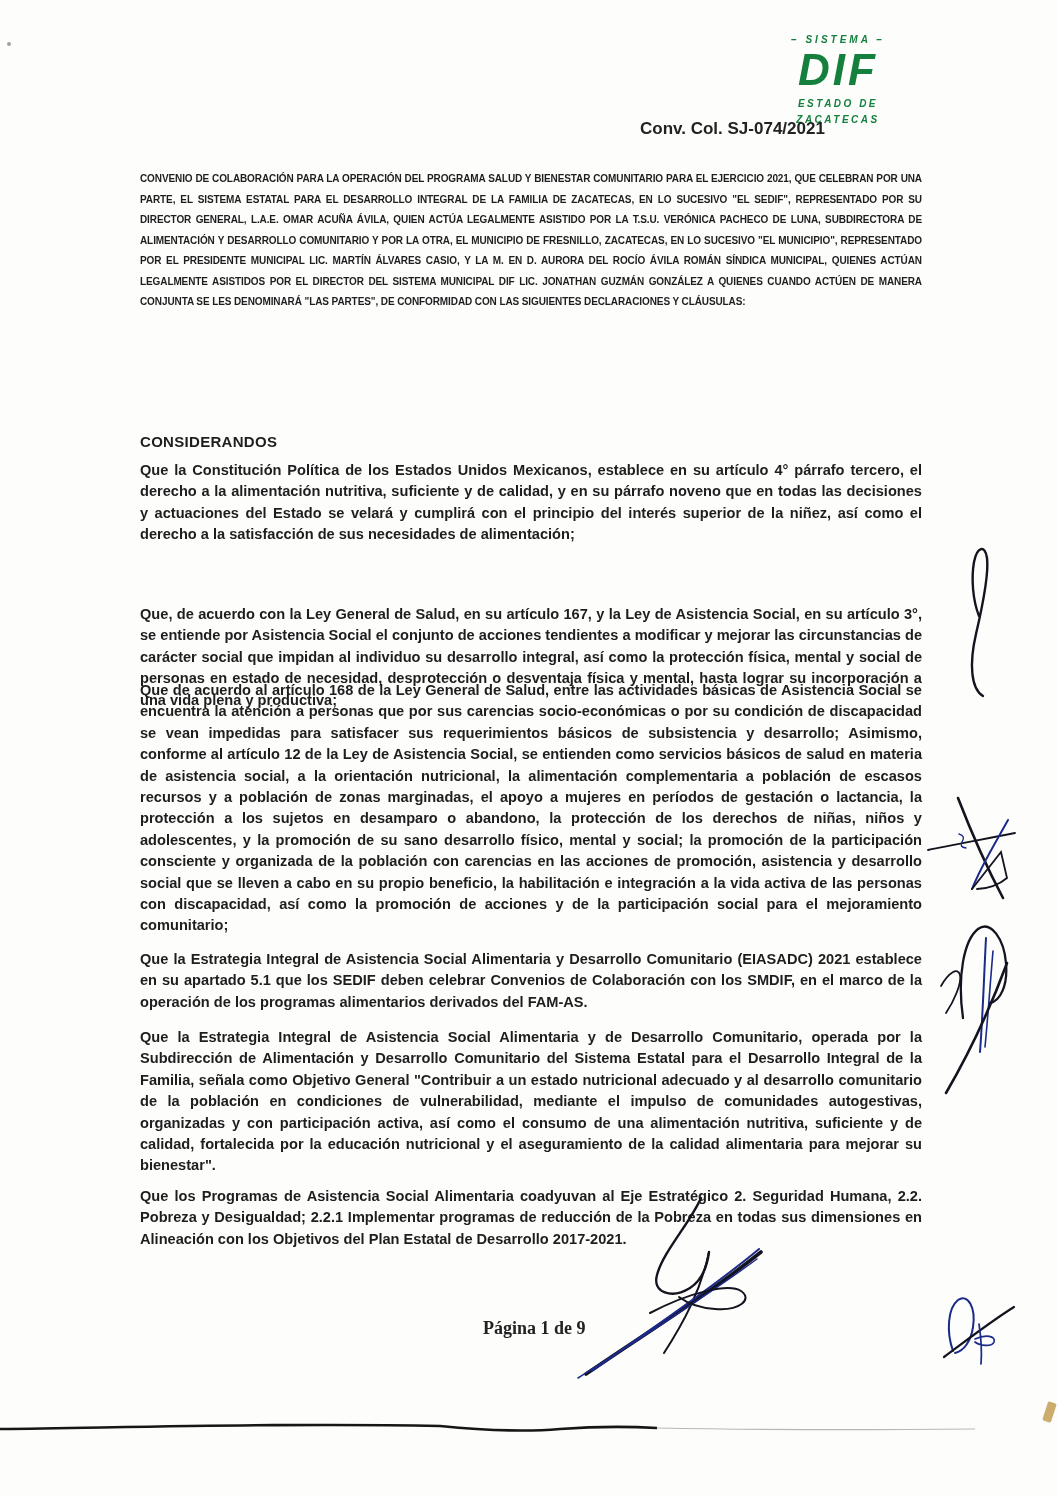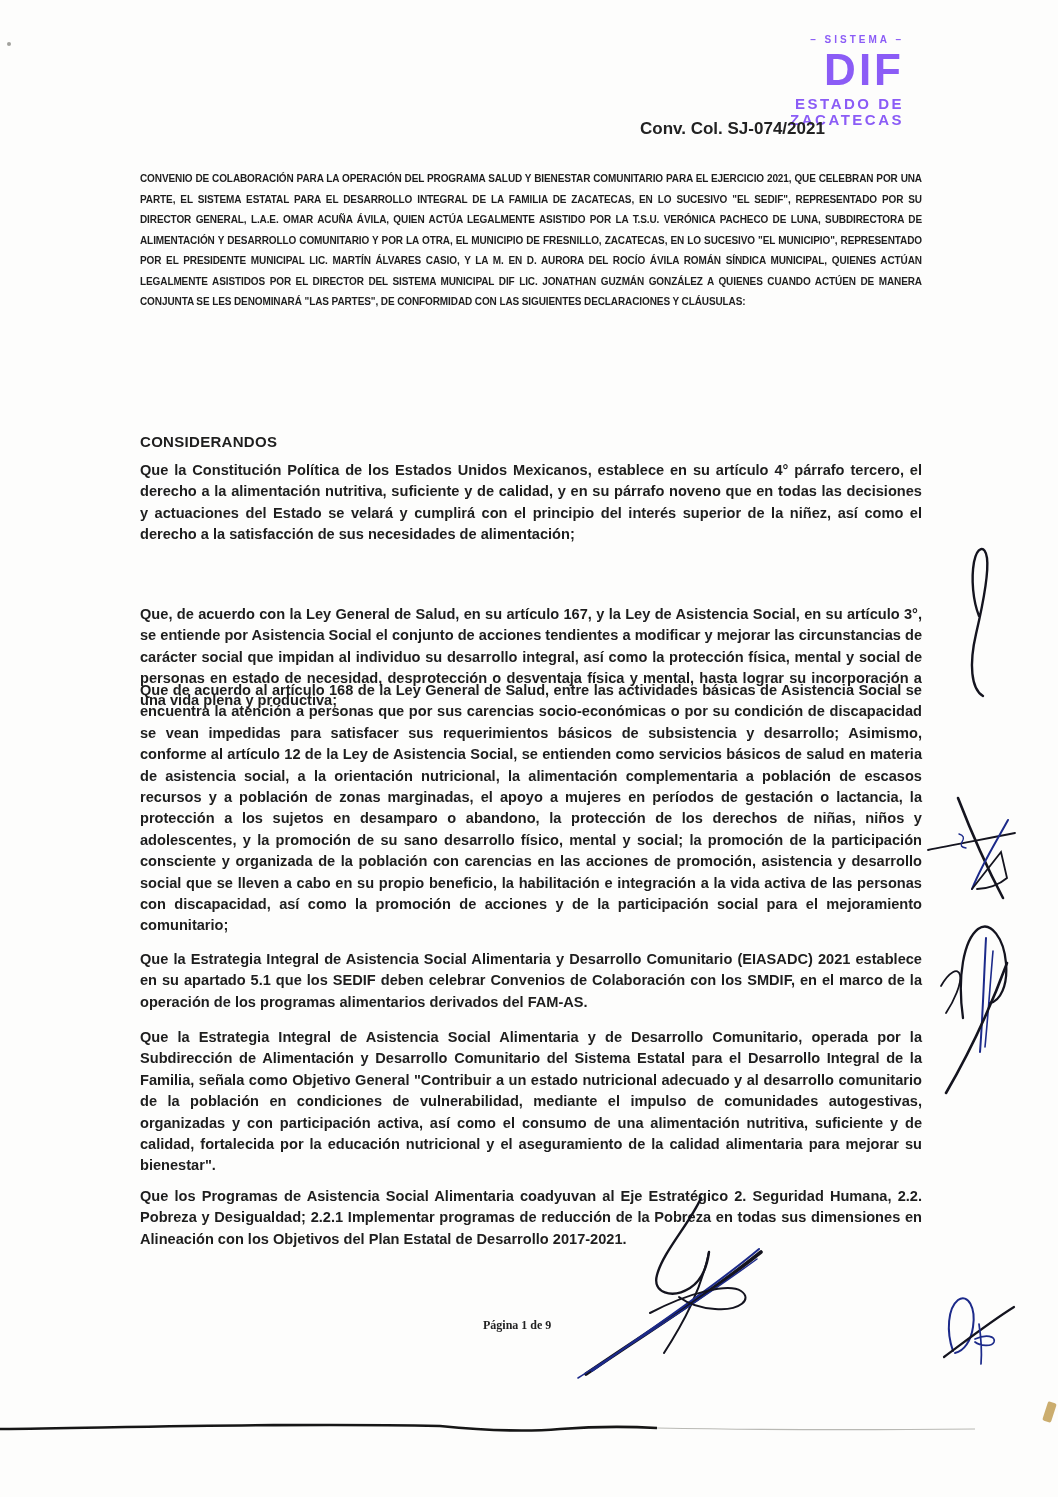--- a/index.html
+++ b/index.html
@@ -6,33 +6,33 @@
   .page{
     position:relative;
     width:1058px;height:1497px;
     background:var(--paper,#fdfdfc);
     overflow:hidden;
     font-family:"Liberation Sans", sans-serif;
     color:var(--ink,#1e1e1e);
   }
   .abs{position:absolute;}
   
-  .logo{left:772px;top:34px;width:132px;text-align:right;color:#8b5cf6;}
+  .logo{left:772px;top:34px;width:132px;text-align:center;color:#15803d;font-style:italic;}
   .logo .sistema{font-size:10px;font-weight:bold;letter-spacing:3px;white-space:nowrap;}
   .logo .dif{font-size:44px;line-height:48px;font-weight:bold;letter-spacing:3px;margin-top:1px;}
-  .logo .sub{font-size:15px;font-weight:bold;letter-spacing:2.5px;line-height:13px;margin-top:3px;white-space:nowrap;}
+  .logo .sub{font-size:10px;font-weight:bold;letter-spacing:2.5px;line-height:13px;margin-top:3px;white-space:nowrap;}
   .reference{left:640px;top:119px;width:300px;text-align:left;font-weight:bold;font-size:17px;color:#222;}
   
   .doc{left:140px;width:782px;text-align:justify;font-weight:bold;}
   .title-par{top:169px;font-weight:bold;font-size:10px;line-height:20.5px;letter-spacing:-0.1px;}
   .heading{top:433px;text-align:left;font-weight:bold;font-size:15px;letter-spacing:0.3px;}
   .par{font-size:14.6px;line-height:21.4px;}
   .p1{top:460px;} .p2{top:564px;margin-top:40px;} .p3{top:680px;}
   .p4{top:949px;} .p5{top:1027px;} .p6{top:1186px;}
-  .pagina{left:483px;top:1318px;font-family:"Liberation Serif", serif;font-weight:bold;font-size:12px;color:#222;}
+  .pagina{left:483px;top:1318px;font-family:"Liberation Serif", serif;font-weight:bold;font-size:18px;color:#222;}
   .camscanner{left:684px;top:1447px;font-size:23.5px;color:#1c1c1c;letter-spacing:0.2px;}
   .dot-artifact{left:7px;top:42px;width:4px;height:4px;background:#8a8a84;border-radius:50%;opacity:.8;}
   .tape-artifact{left:1045px;top:1402px;width:9px;height:20px;background:#b9913f;opacity:.75;transform:rotate(18deg);border-radius:2px;}
   svg.overlay{position:absolute;left:0;top:0;width:1058px;height:1497px;pointer-events:none;}
   .sig-black{stroke:var(--sig-black,#14141f);fill:none;stroke-linecap:round;}
   .sig-blue{stroke:var(--sig-blue,#1c2a8a);fill:none;stroke-linecap:round;}
   .scanline{stroke:#161616;fill:none;}
   .scanline-faint{stroke:#b9b9b4;fill:none;}
 </style>
 </head>

